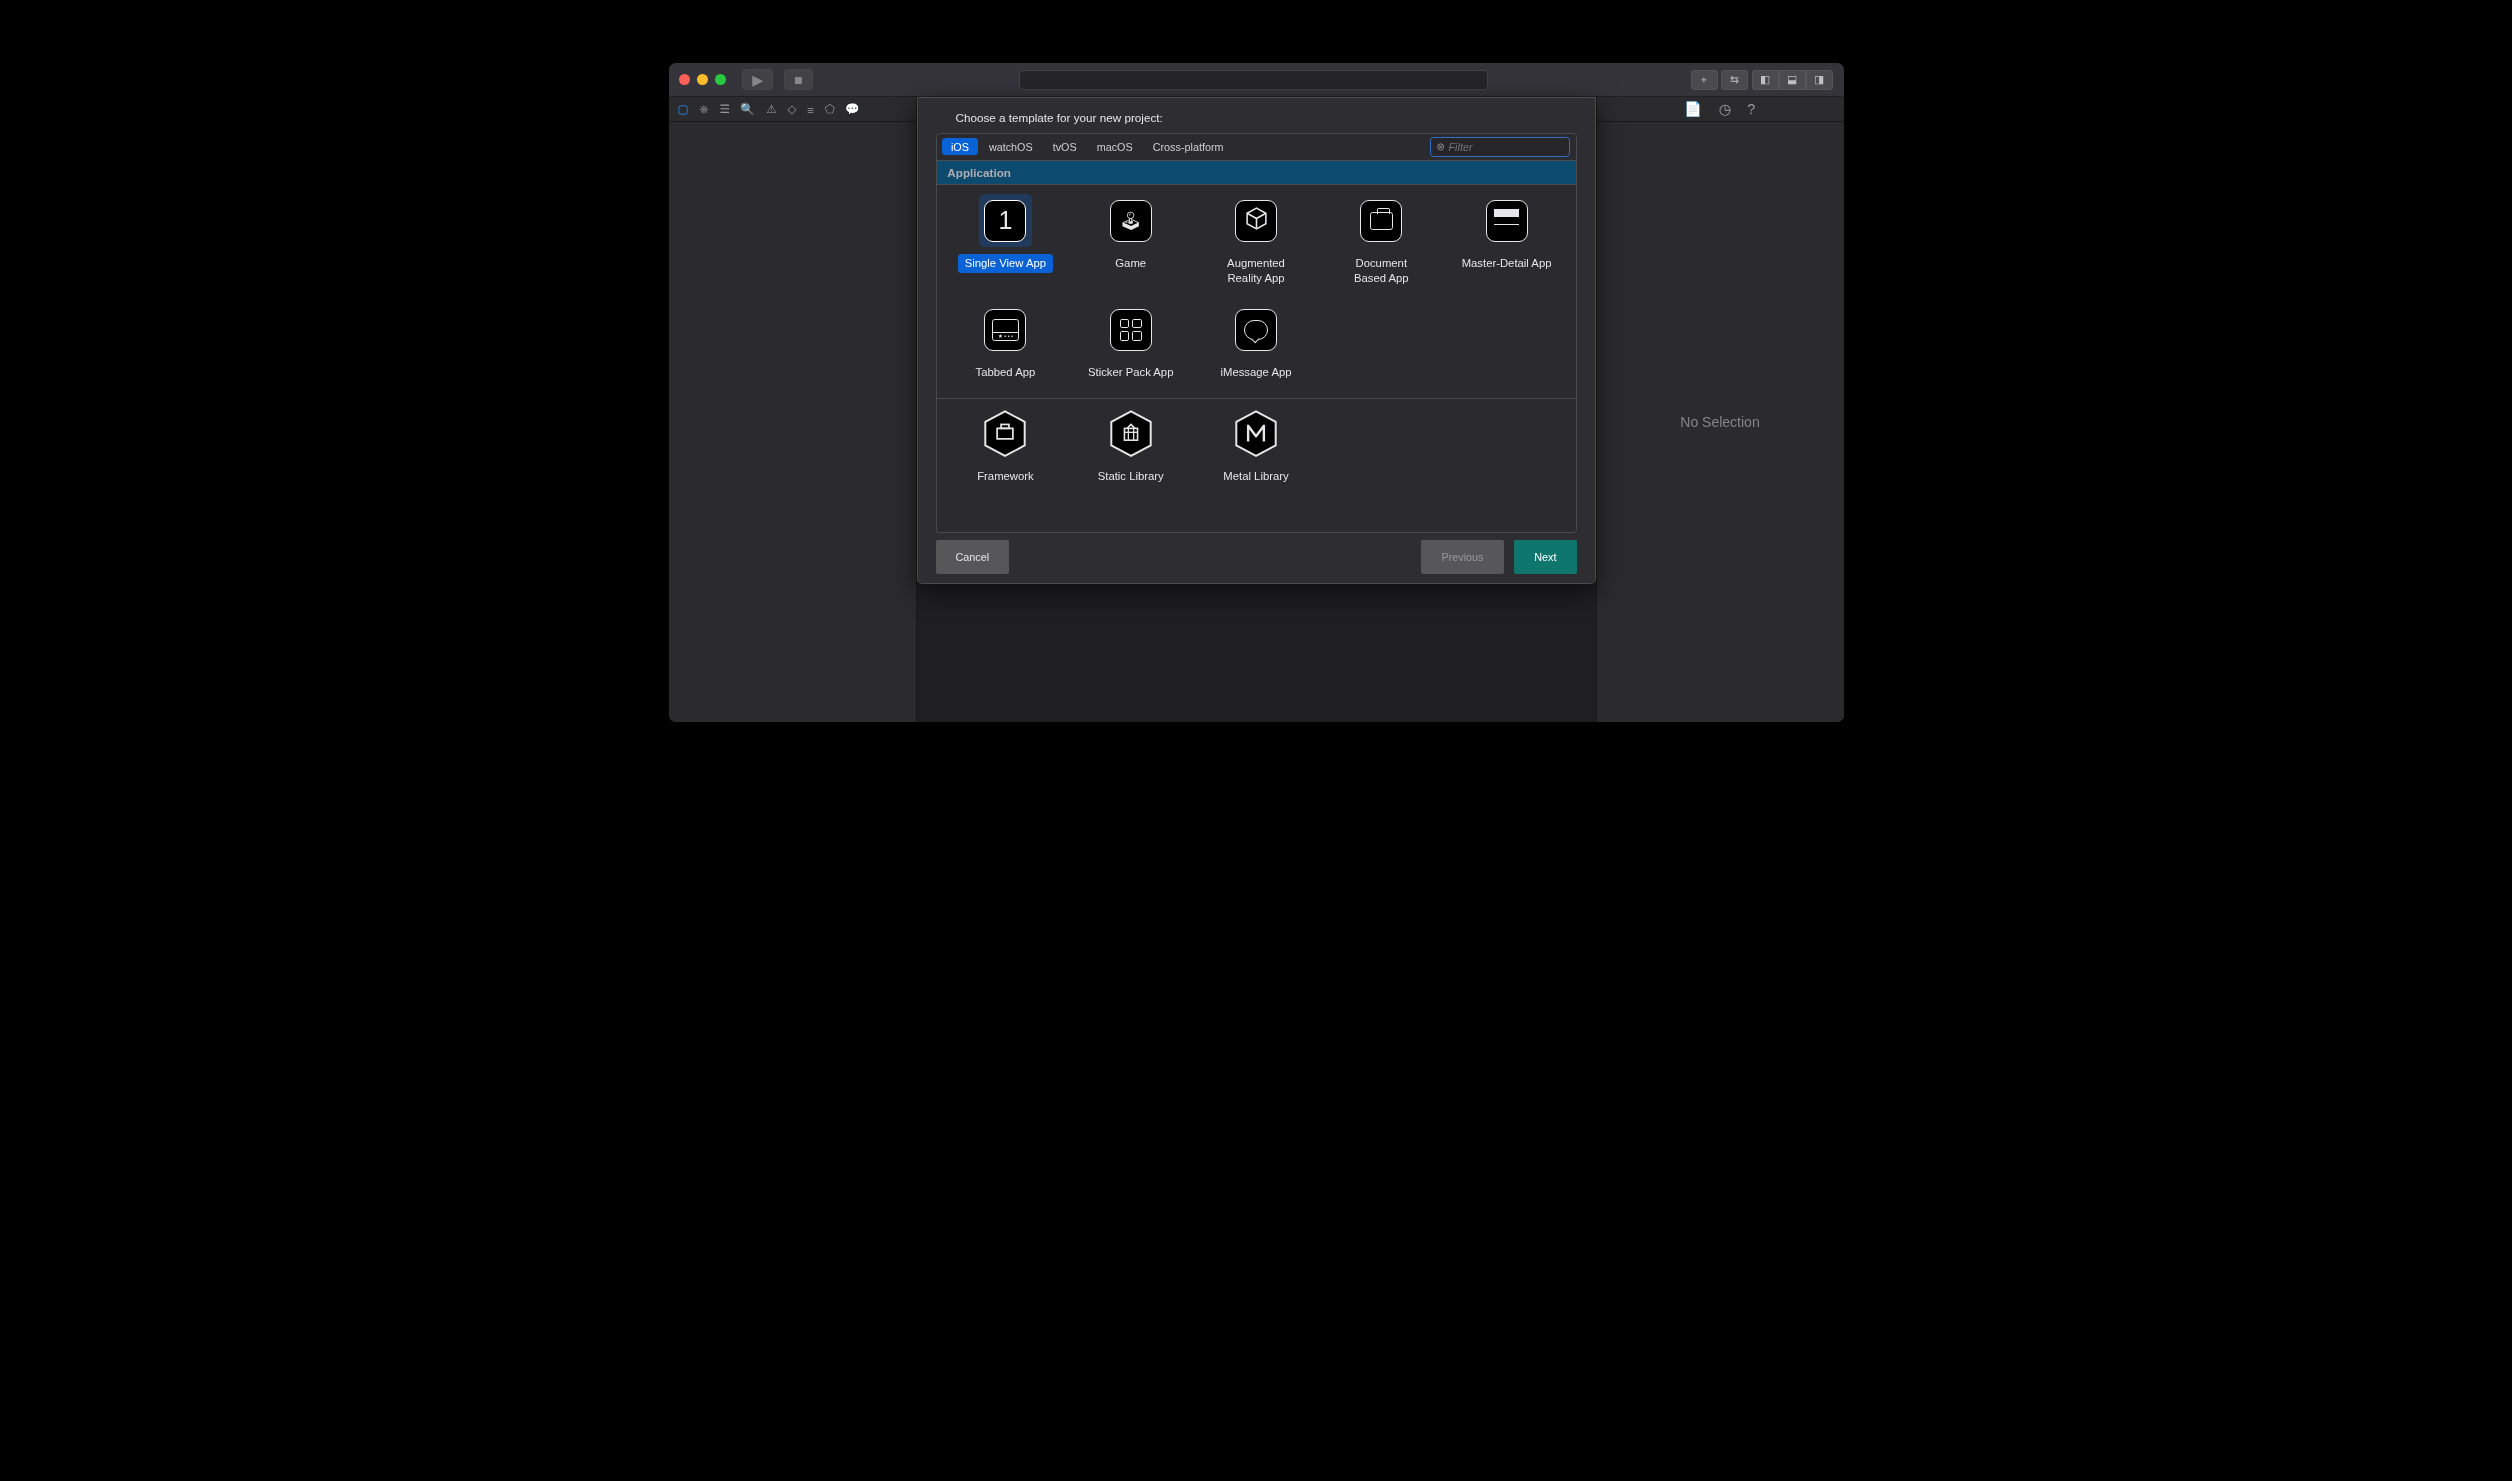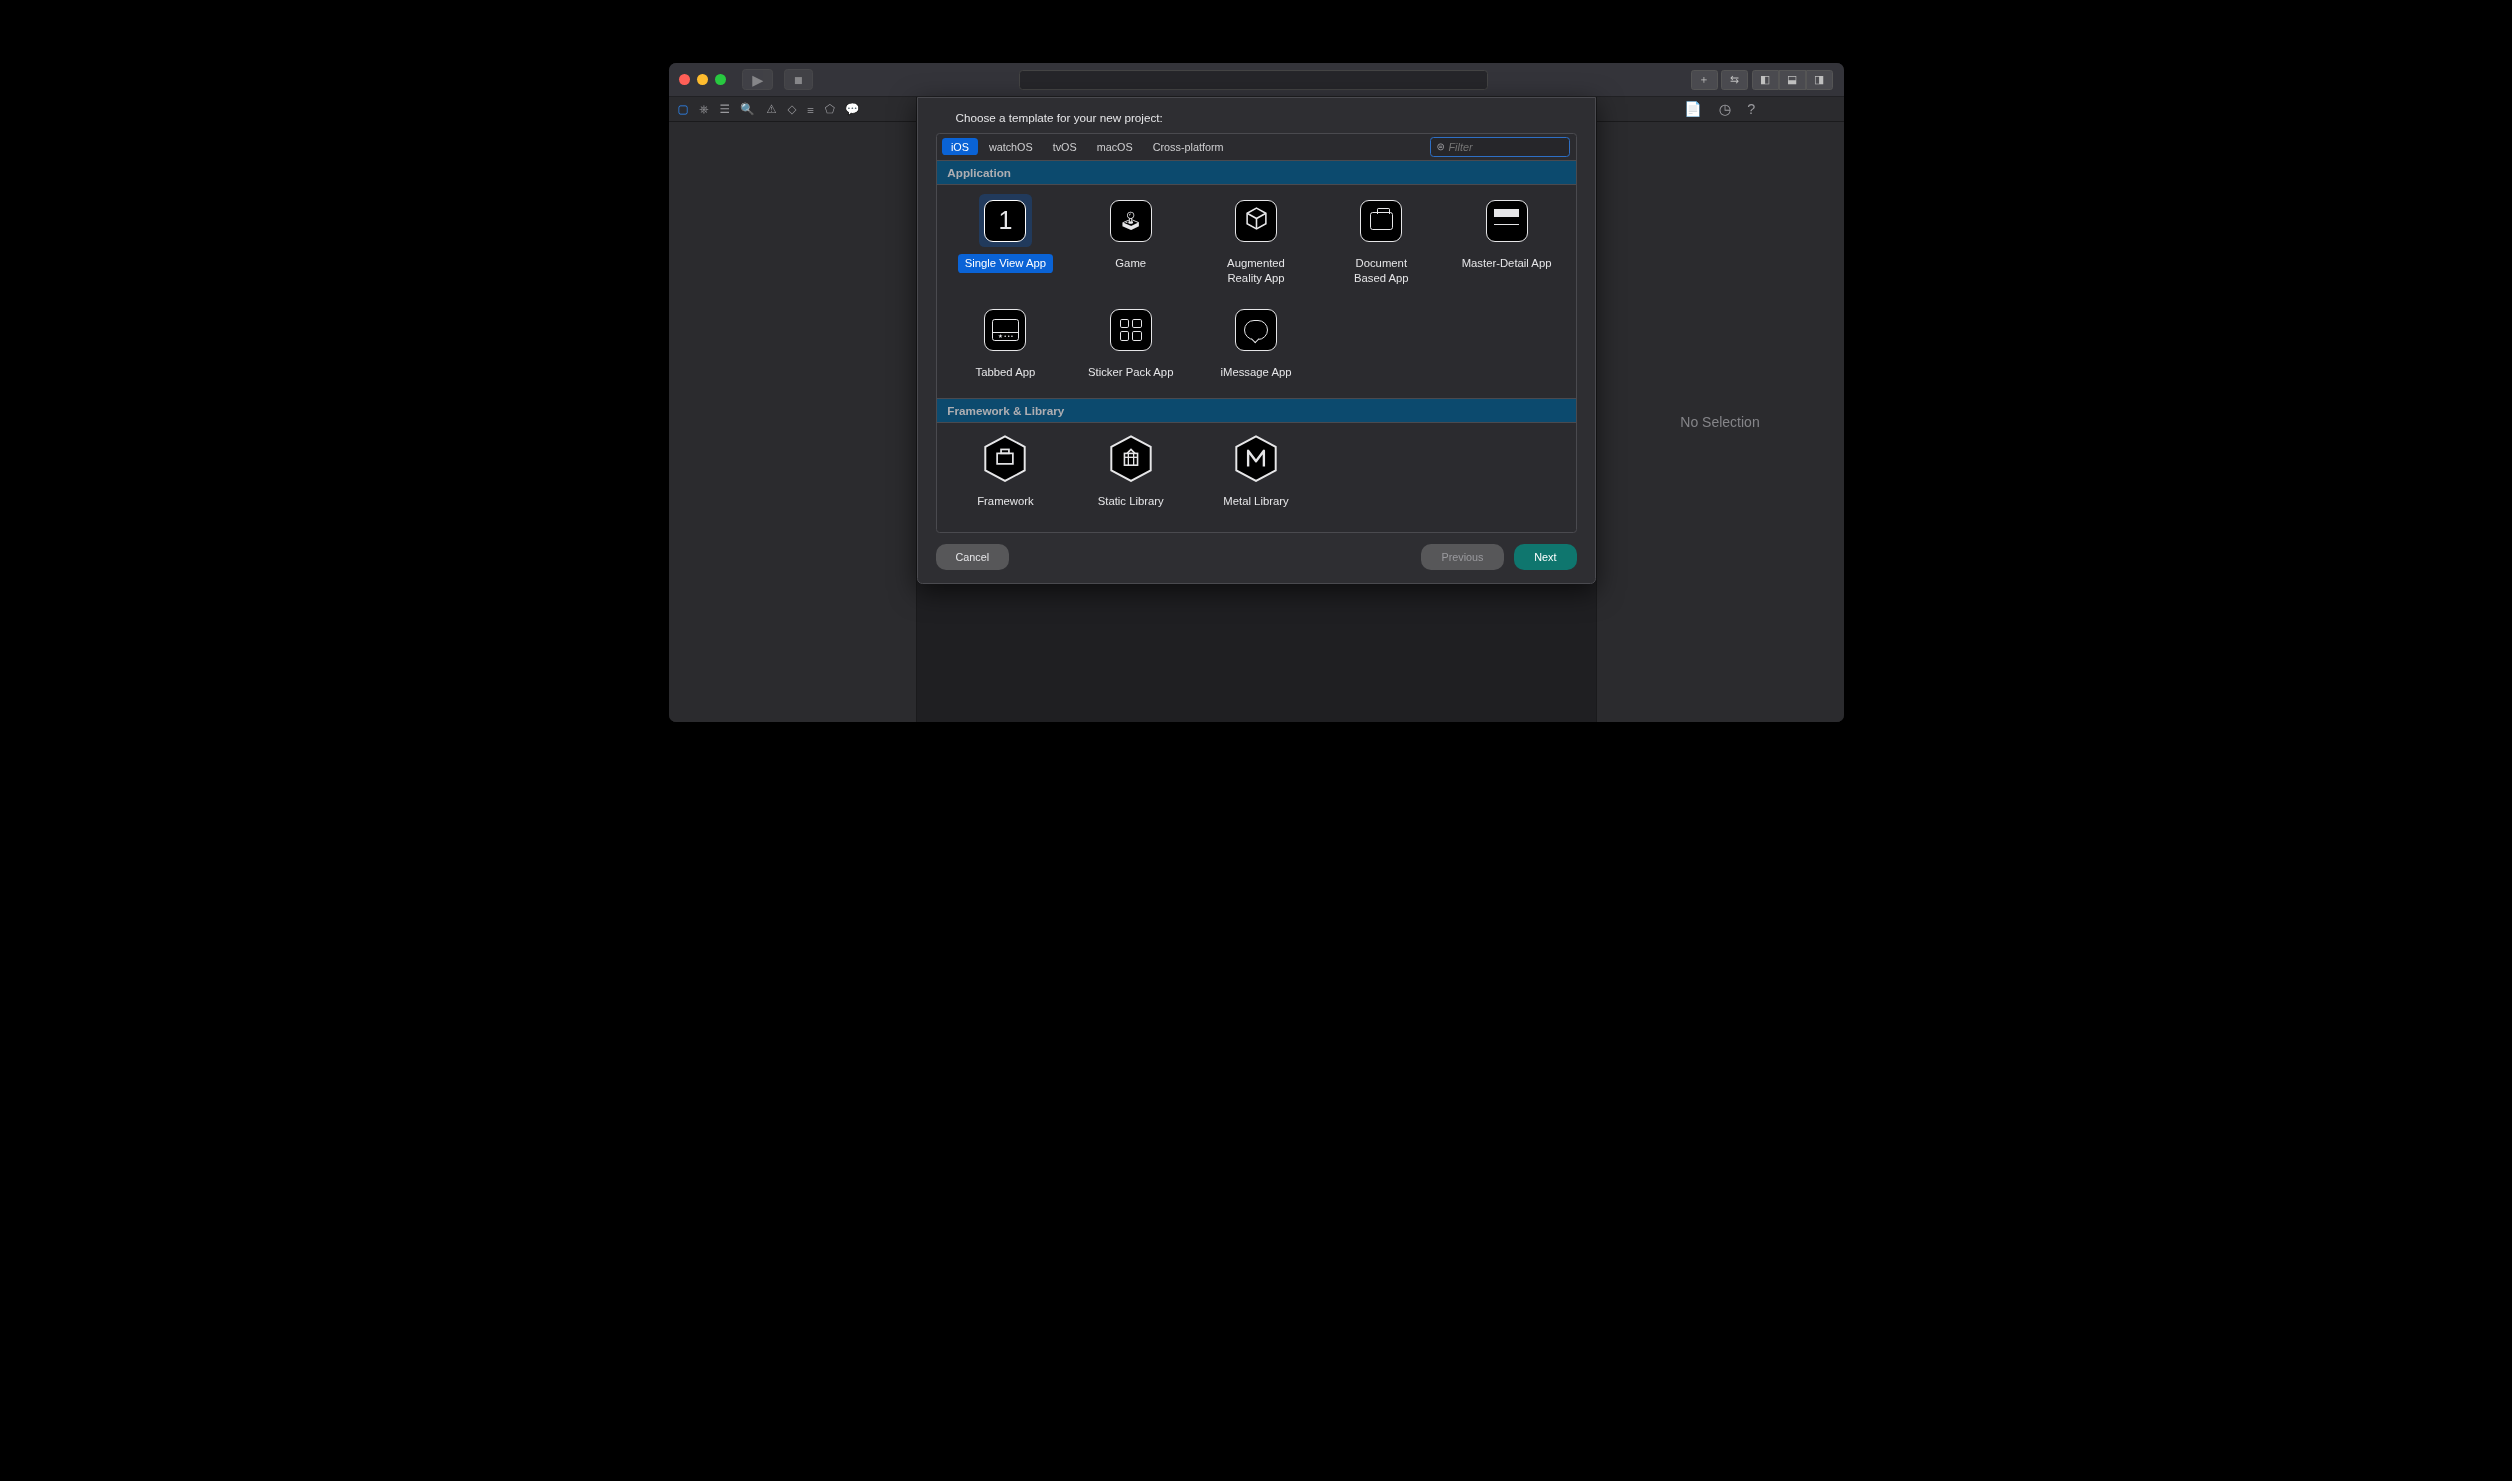--- a/index.html
+++ b/index.html
@@ -44,21 +44,21 @@
   .grid.g3{grid-template-columns:repeat(5,1fr);}
   .tile{display:flex; flex-direction:column; align-items:center; gap:7.2px; cursor:pointer;}
   .tile-icon{width:42px; height:42px; border:0.9px solid #e6e6e8; border-radius:9px; display:flex; align-items:center; justify-content:center; color:#e6e6e8; font-size:20px; background:#000;}
   .tile.sel .tile-icon{border:1.8px solid #fff; box-shadow:0 0 0 3.6px rgba(14,99,214,0.0);}
   .tile-icon-wrap{padding:5.4px; border-radius:5.4px;}
   .tile.sel .tile-icon-wrap{background:#213a5c;}
   .tile-label{color:#e6e6e8; font-size:11.3px; text-align:center; padding:1.8px 7.2px; border-radius:3.6px; line-height:1.3; min-height:15.3px;}
   .tile.sel .tile-label{background:#0a63d6; color:#fff;}
   .section-body{border-bottom:0.9px solid #4a4a4f;}
   .sheet-footer{height:36px; display:flex; align-items:center; padding-top:12.6px;}
-  .sbtn{height:26px; padding:0 20px; border-radius:10px; font-size:10.8px; display:flex; align-items:center; justify-content:center; cursor:pointer;}
+  .sbtn{height:34px; padding:0 20px; border-radius:2px; font-size:10.8px; display:flex; align-items:center; justify-content:center; cursor:pointer;}
   .sbtn.cancel{background:#575759; color:#e6e6e8;}
   .sbtn.prev{background:#575759; color:#9a9a9e;}
   .sbtn.next{background:#0f766e; color:#fff;}
   .sf-spacer{flex:1;}
   .sf-gap{width:10.8px;}
   .icon-1{font-size:25px; font-weight:300;}
   .mdrow{display:flex; gap:0; flex-direction:column; width:25px;}
   .mdrow .bar{height:8px; background:#000; border-bottom:0.9px solid #e6e6e8;}
   .mdrow .top{background:#e6e6e8; height:8px;}
   .doc-ic{width:23.5px;height:18px;border:1.4px solid #e6e6e8;border-radius:2.7px; position:relative;}
@@ -240,21 +240,20 @@
               <div class="tile-icon-wrap">
                   <div class="tile-icon">
                     <div class="bubble"></div>
                   </div>
                 </div>
               <div class="tile-label">iMessage App</div>
             </div>
           </div>
         </div>
 
-        <div class="section-hdr">Framework &amp; Library</div>
         <div class="section-body" style="border-bottom:none">
           <div class="grid g3">
             <div class="tile">
               <div class="tile-icon-wrap">
                   <div class="tile-icon" style="border:none;background:transparent">
                 <svg viewBox="0 0 32 36">
                       <polygon points="16,1 31,9 31,27 16,35 1,27 1,9" fill="#000" stroke="#e6e6e8" stroke-width="1.5"></polygon>
                       <rect x="10" y="14" width="12" height="8" fill="none" stroke="#e6e6e8" stroke-width="1.3"></rect>
                       <rect x="13" y="11" width="6" height="3" fill="none" stroke="#e6e6e8" stroke-width="1.3"></rect>
                     </svg>

